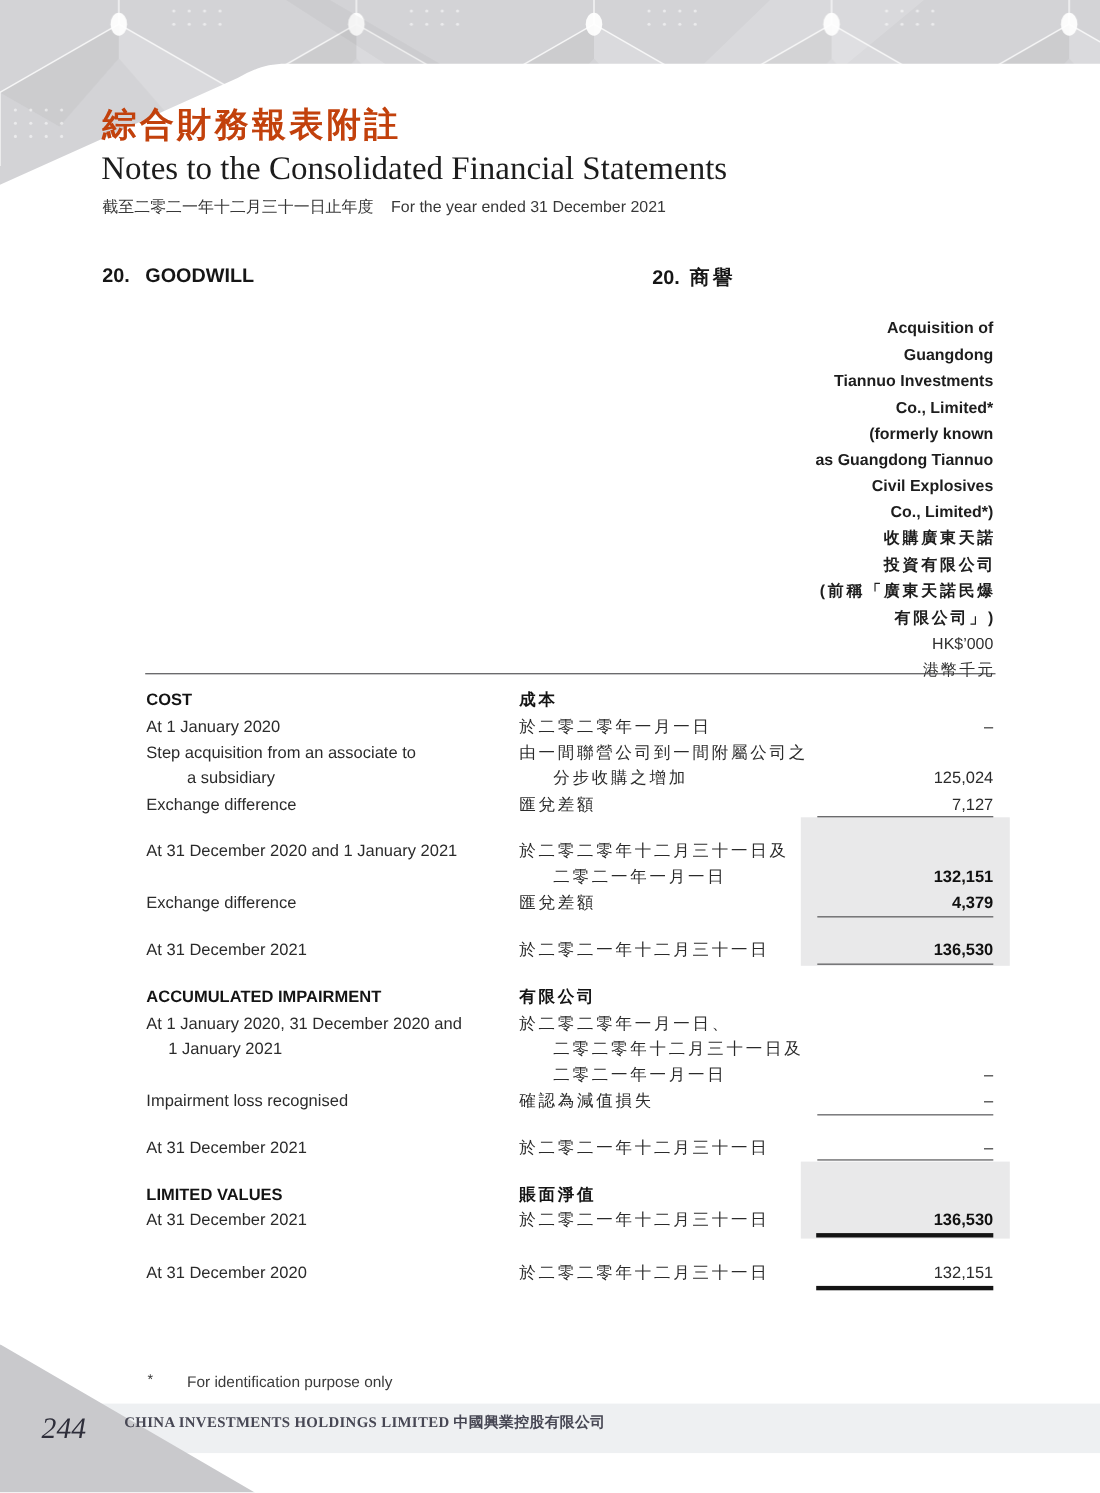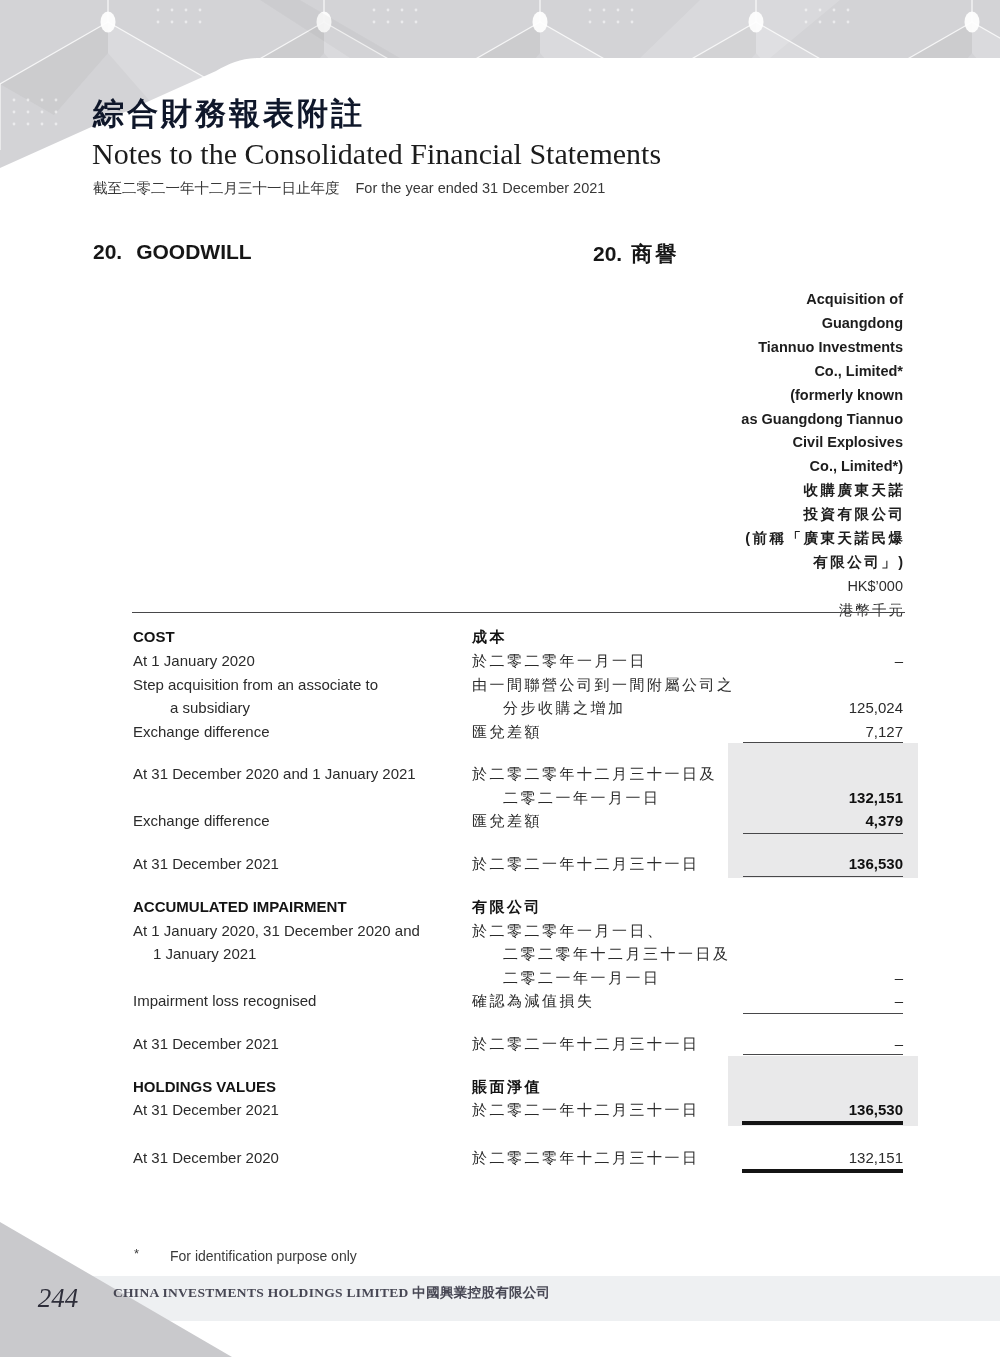--- a/index.html
+++ b/index.html
@@ -5,27 +5,27 @@
   html,body{margin:0;padding:0;background:#ffffff;}
   .page{position:relative;width:1000px;height:1357px;background:#ffffff;overflow:hidden;
         font-family:"Liberation Sans",sans-serif;color:#2b2b2b;}
   .abs{position:absolute;}
 
   
   .deco-top{left:0;top:0;width:1000px;height:175px;z-index:0;}
 
   
   .title-zh{left:93px;top:93px;font-family:"Liberation Serif",serif;font-weight:700;
-            font-size:31px;letter-spacing:3px;color:#0f172a;z-index:2;}
+            font-size:31px;letter-spacing:3px;color:#c2410c;z-index:2;}
   .title-en{left:92px;top:137px;font-family:"Liberation Serif",serif;font-weight:400;
             font-size:30px;color:#1c1c1c;z-index:2;text-align:center;}
   .dateline{left:93px;top:179px;font-size:14.5px;color:#383838;z-index:2;}
   .dateline .gap{display:inline-block;width:16px;}
 
-  .sec-head{top:240px;font-size:21px;font-weight:700;color:#161616;z-index:2;white-space:nowrap;}
+  .sec-head{top:240px;font-size:18px;font-weight:700;color:#161616;z-index:2;white-space:nowrap;}
   .sec-en{left:93px;}
   .sec-zh{left:593px;}
   .sec-en .lbl{margin-left:14px;}
   .sec-zh .lbl{margin-left:9px;letter-spacing:3px;}
 
   
   .colhead{top:288px;right:97px;text-align:right;line-height:23.9px;font-size:14.5px;
            color:#1d1d1d;z-index:2;}
   .colhead div{white-space:nowrap;}
   .colhead .b{font-weight:700;}
@@ -197,21 +197,21 @@
   <div class="cell cval" style="top:970px;">–</div>
 
   <div class="cell cen" style="top:993px;">Impairment loss recognised</div>
   <div class="cell czh" style="top:993px;">確認為減值損失</div>
   <div class="cell cval" style="top:993px;">–</div>
 
   <div class="cell cen" style="top:1036px;">At 31 December 2021</div>
   <div class="cell czh" style="top:1036px;">於二零二一年十二月三十一日</div>
   <div class="cell cval" style="top:1036px;">–</div>
 
-  <div class="cell cen hd" style="top:1079px;">HOLDINGS VALUES</div>
+  <div class="cell cen hd" style="top:1079px;">LIMITED VALUES</div>
   <div class="cell czh hd" style="top:1079px;">賬面淨值</div>
 
   <div class="cell cen" style="top:1102px;">At 31 December 2021</div>
   <div class="cell czh" style="top:1102px;">於二零二一年十二月三十一日</div>
   <div class="cell cval bv" style="top:1102px;">136,530</div>
 
   <div class="cell cen" style="top:1150px;">At 31 December 2020</div>
   <div class="cell czh" style="top:1150px;">於二零二零年十二月三十一日</div>
   <div class="cell cval" style="top:1150px;">132,151</div>
 

